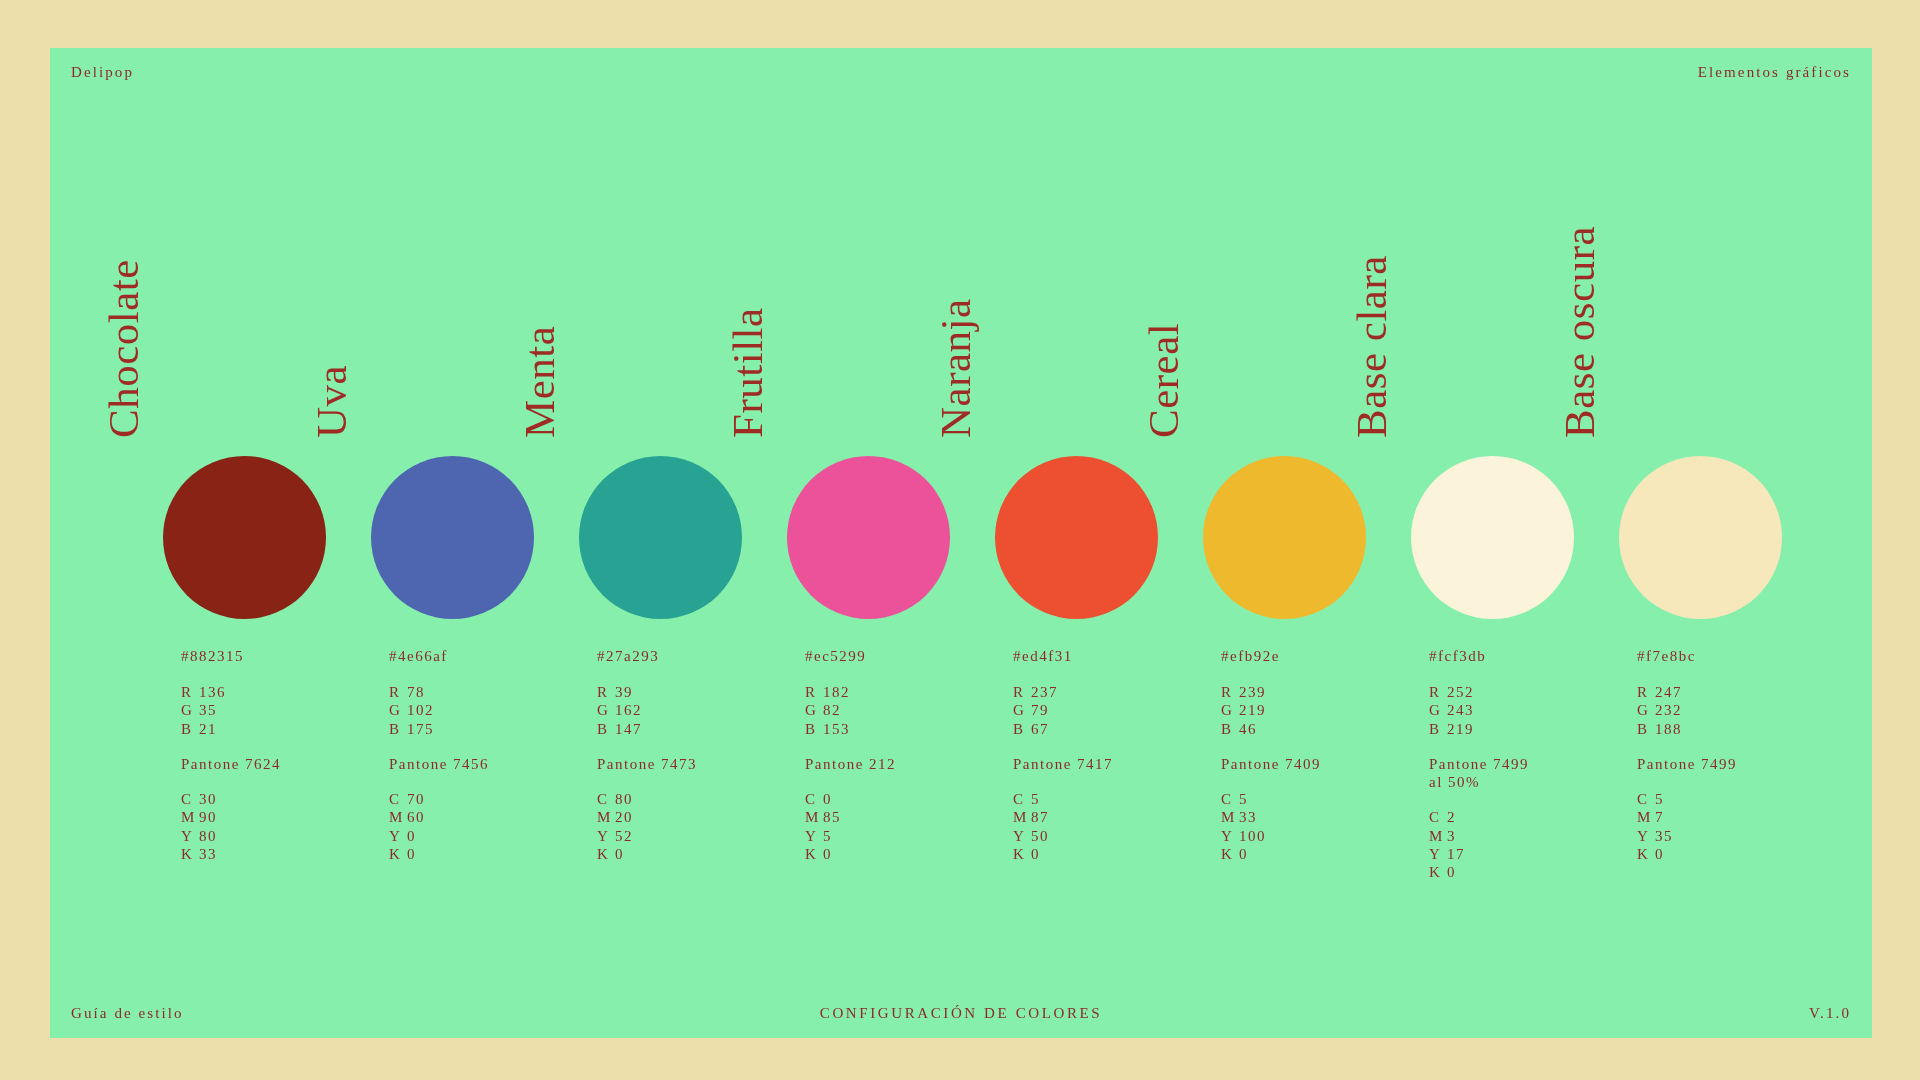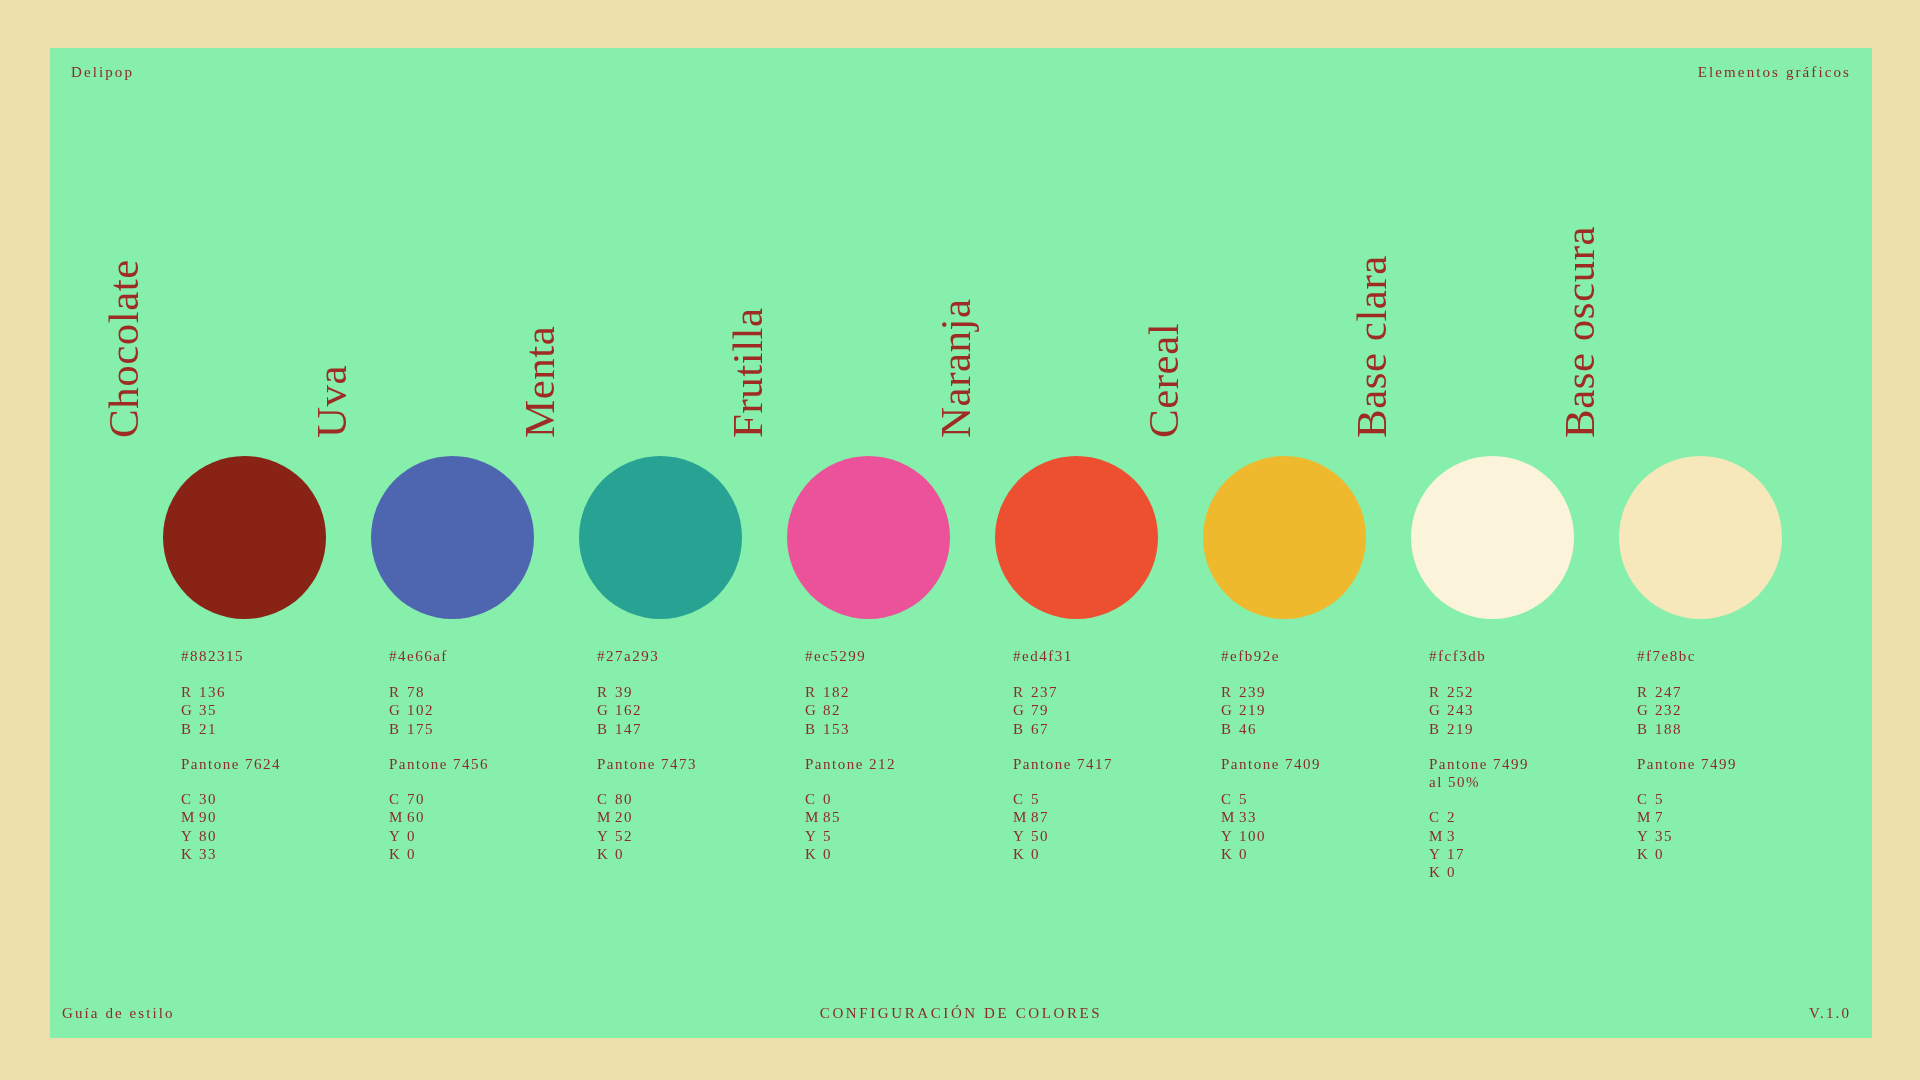--- a/index.html
+++ b/index.html
@@ -36,21 +36,21 @@
 
   
   .ftr {
     position: absolute;
     bottom: 16px;
     font-size: 15px;
     letter-spacing: 2.1px;
     color: #8e2a2a;
     white-space: nowrap;
   }
-  .ftr-left   { left: 12px; text-align: right; }
+  .ftr-left   { left: 21px; text-align: right; }
   .ftr-center { left: 50%; transform: translateX(-50%); letter-spacing: 2.6px; }
   .ftr-right  { right: 21px; margin-top: 8px; }
 
   
   #columns {
     position: absolute;
     left: 95px;
     top: 60px;
     width: 1660px;
     height: 880px;

